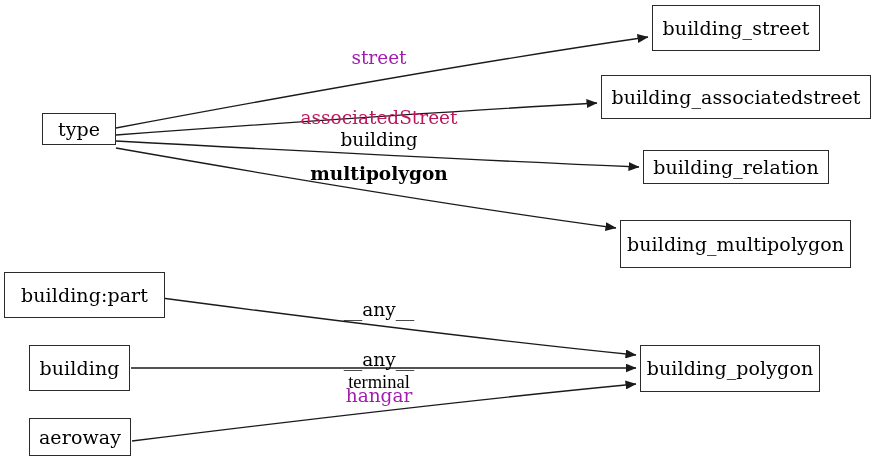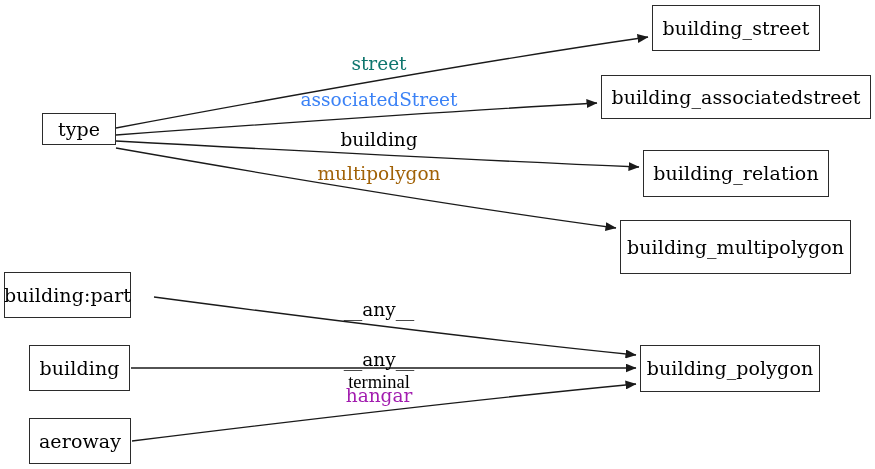--- a/index.html
+++ b/index.html
@@ -66,31 +66,31 @@
         <path d="M154,297 Q452.84,336.44 636,355" fill="none" stroke="#1a1a1a" stroke-width="1.3" marker-end="url(#arrow)"></path>
         <path d="M131,368 Q444.1,368 636,368" fill="none" stroke="#1a1a1a" stroke-width="1.3" marker-end="url(#arrow)"></path>
         <path d="M132,441 Q444.48,402.24 636,384" fill="none" stroke="#1a1a1a" stroke-width="1.3" marker-end="url(#arrow)"></path>
       </g>
   </svg>
 
   <div id="node-layer">
       <div class="node" style="left: 42px; top: 113px; width: 74px; height: 32px; border-color: rgb(43, 43, 43); color: rgb(0, 0, 0);">type</div>
       <div class="node" style="left: 652px; top: 5px; width: 168px; height: 46px; border-color: rgb(43, 43, 43); color: rgb(0, 0, 0);">building_street</div>
       <div class="node" style="left: 601px; top: 75px; width: 270px; height: 44px; border-color: rgb(43, 43, 43); color: rgb(0, 0, 0);">building_associatedstreet</div>
-      <div class="node" style="left: 643px; top: 150px; width: 186px; height: 47px; border-color: rgb(43, 43, 43); color: rgb(0, 0, 0);">building_relation</div>
-      <div class="node" style="left: 620px; top: 220px; width: 231px; height: 54px; border-color: rgb(43, 43, 43); color: rgb(0, 0, 0);">building_multipolygon</div>
-      <div class="node" style="left: 4px; top: 272px; width: 127px; height: 46px; border-color: rgb(43, 43, 43); color: rgb(0, 0, 0);">building:part</div>
+      <div class="node" style="left: 643px; top: 150px; width: 186px; height: 34px; border-color: rgb(43, 43, 43); color: rgb(0, 0, 0);">building_relation</div>
+      <div class="node" style="left: 620px; top: 220px; width: 231px; height: 48px; border-color: rgb(43, 43, 43); color: rgb(0, 0, 0);">building_multipolygon</div>
+      <div class="node" style="left: 4px; top: 272px; width: 161px; height: 46px; border-color: rgb(43, 43, 43); color: rgb(0, 0, 0);">building:part</div>
       <div class="node" style="left: 29px; top: 345px; width: 101px; height: 46px; border-color: rgb(43, 43, 43); color: rgb(0, 0, 0);">building</div>
-      <div class="node" style="left: 29px; top: 418px; width: 102px; height: 46px; border-color: rgb(43, 43, 43); color: rgb(0, 0, 0); text-align: right;">aeroway</div>
+      <div class="node" style="left: 29px; top: 418px; width: 102px; height: 38px; border-color: rgb(43, 43, 43); color: rgb(0, 0, 0); text-align: right;">aeroway</div>
       <div class="node" style="left: 640px; top: 345px; width: 180px; height: 47px; border-color: rgb(43, 43, 43); color: rgb(0, 0, 0);">building_polygon</div>
     </div>
   <div id="label-layer">
-      <div class="edge-label" style="left: 379px; top: 64px; color: #0f766e;">street</div>
-      <div class="edge-label" style="left: 379px; top: 100px; color: #3b82f6;">associatedStreet</div>
+      <div class="edge-label" style="left: 379px; top: 58px; color: #a21caf;">street</div>
+      <div class="edge-label" style="left: 379px; top: 118px; color: #be185d;">associatedStreet</div>
       <div class="edge-label" style="left: 379px; top: 140px; color: rgb(0, 0, 0);">building</div>
-      <div class="edge-label" style="left: 379px; top: 174px; color: #a16207;">multipolygon</div>
+      <div class="edge-label" style="left: 379px; top: 174px; color: #000000; font-weight: bold;">multipolygon</div>
       <div class="edge-label" style="left: 379px; top: 310px; color: rgb(0, 0, 0);">__any__</div>
       <div class="edge-label" style="left: 379px; top: 360px; color: rgb(0, 0, 0);">__any__</div>
       <div class="edge-label" style="left: 379px; top: 382px; color: rgb(0, 0, 0); font-family: Liberation Serif, serif;">terminal</div>
       <div class="edge-label" style="left: 379px; top: 396px; color: #a21caf;">hangar</div>
     </div>
 
 </div>
 
 </body></html>

